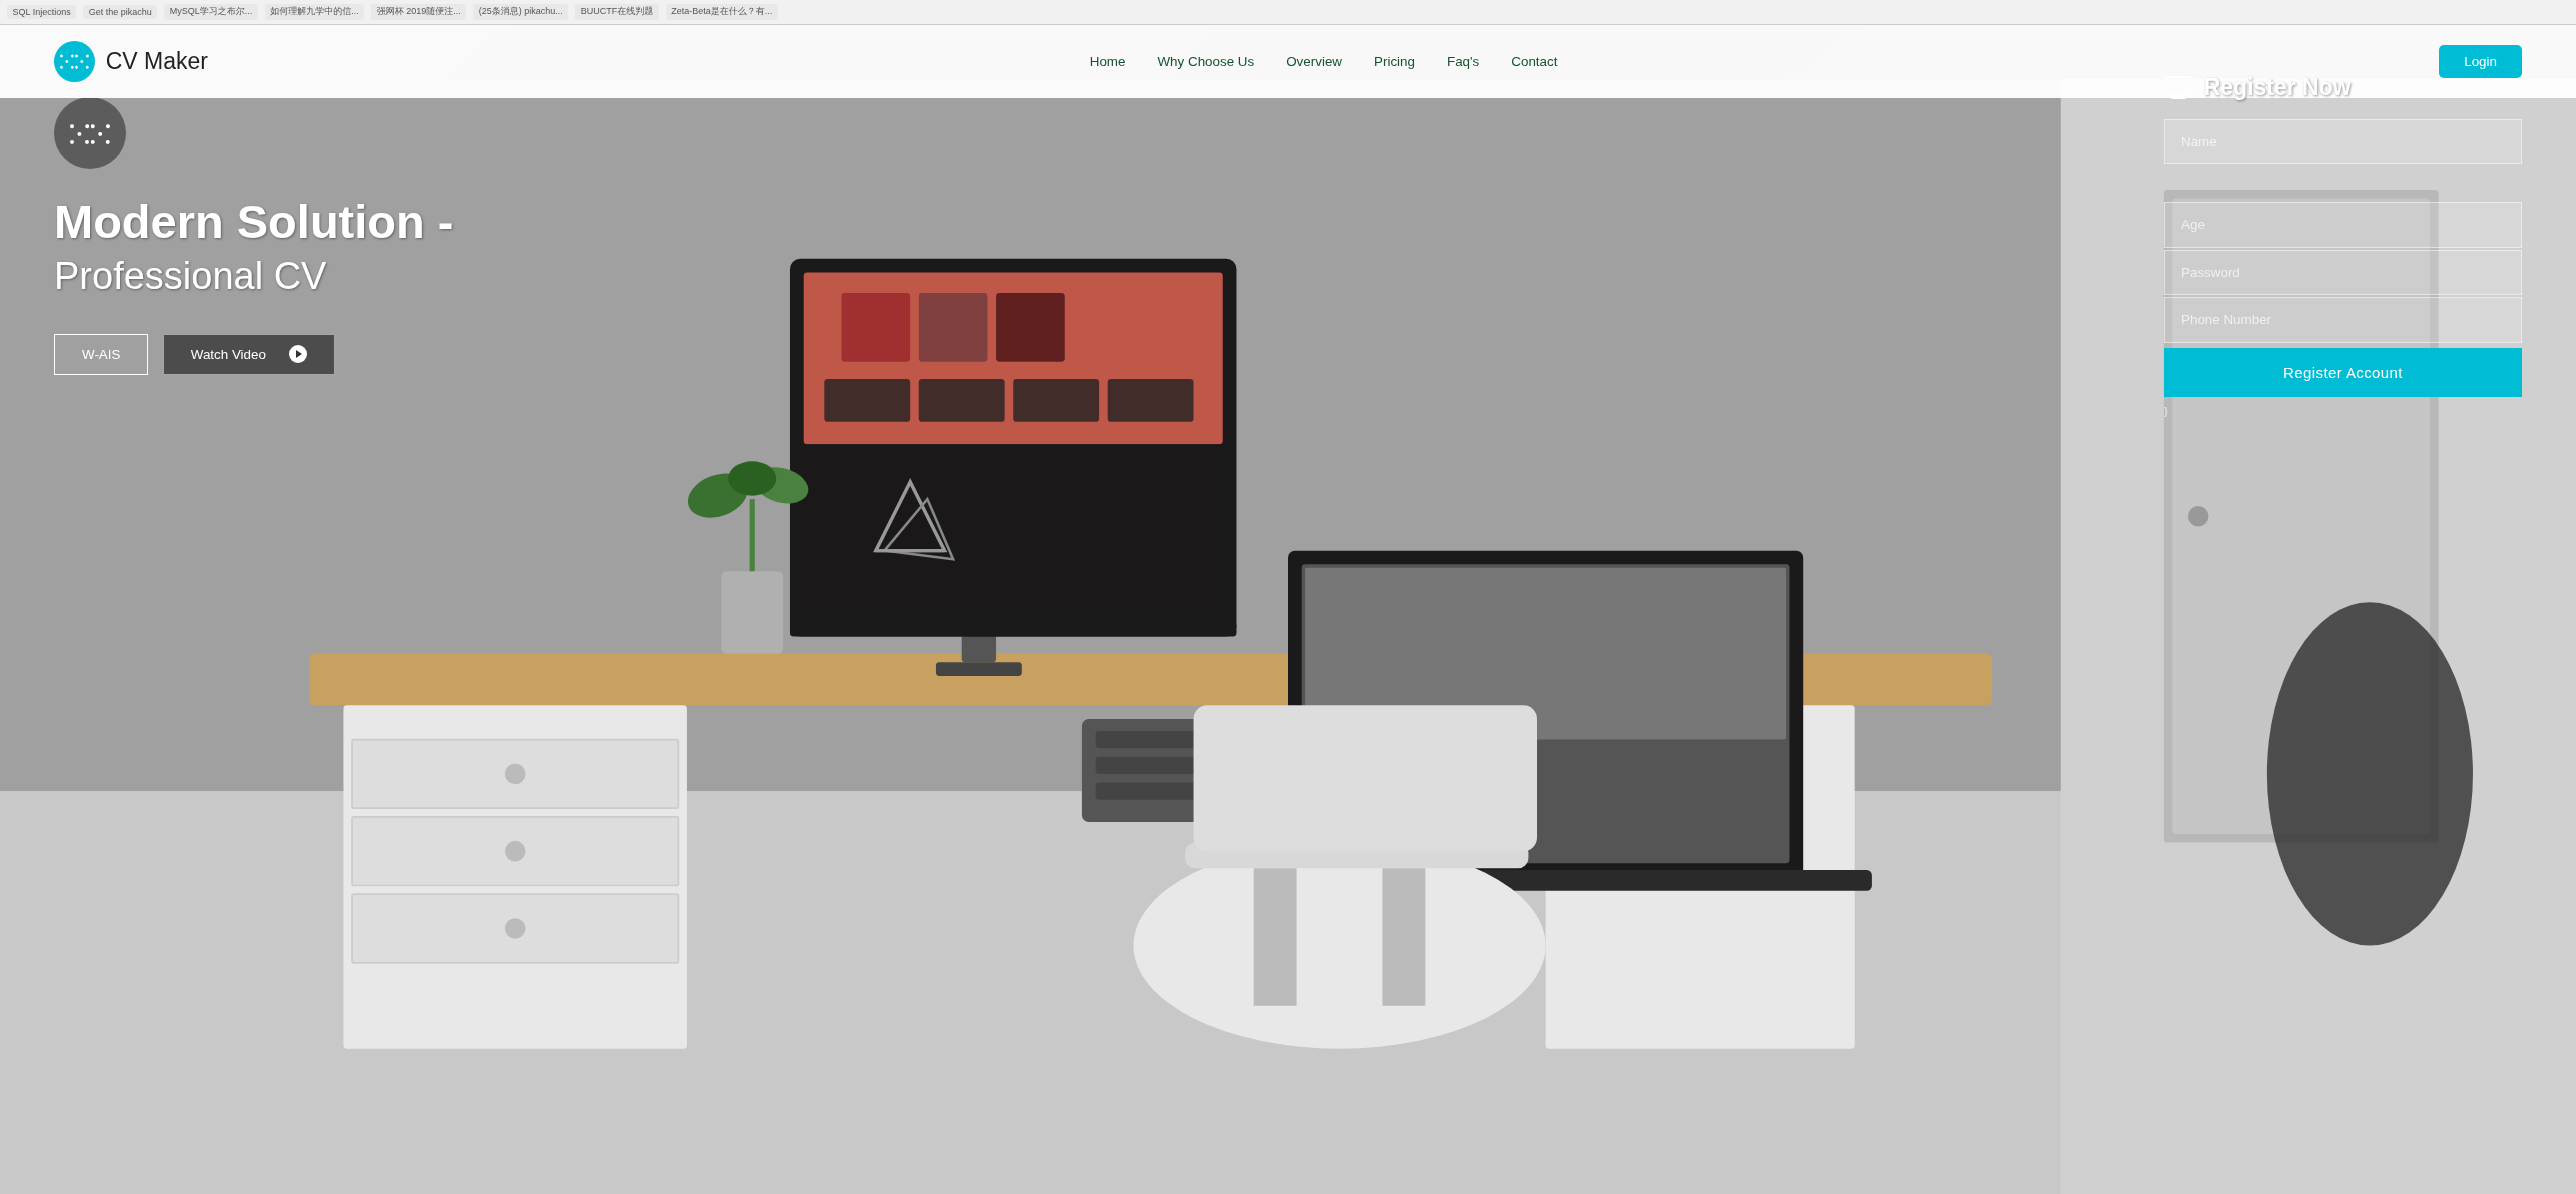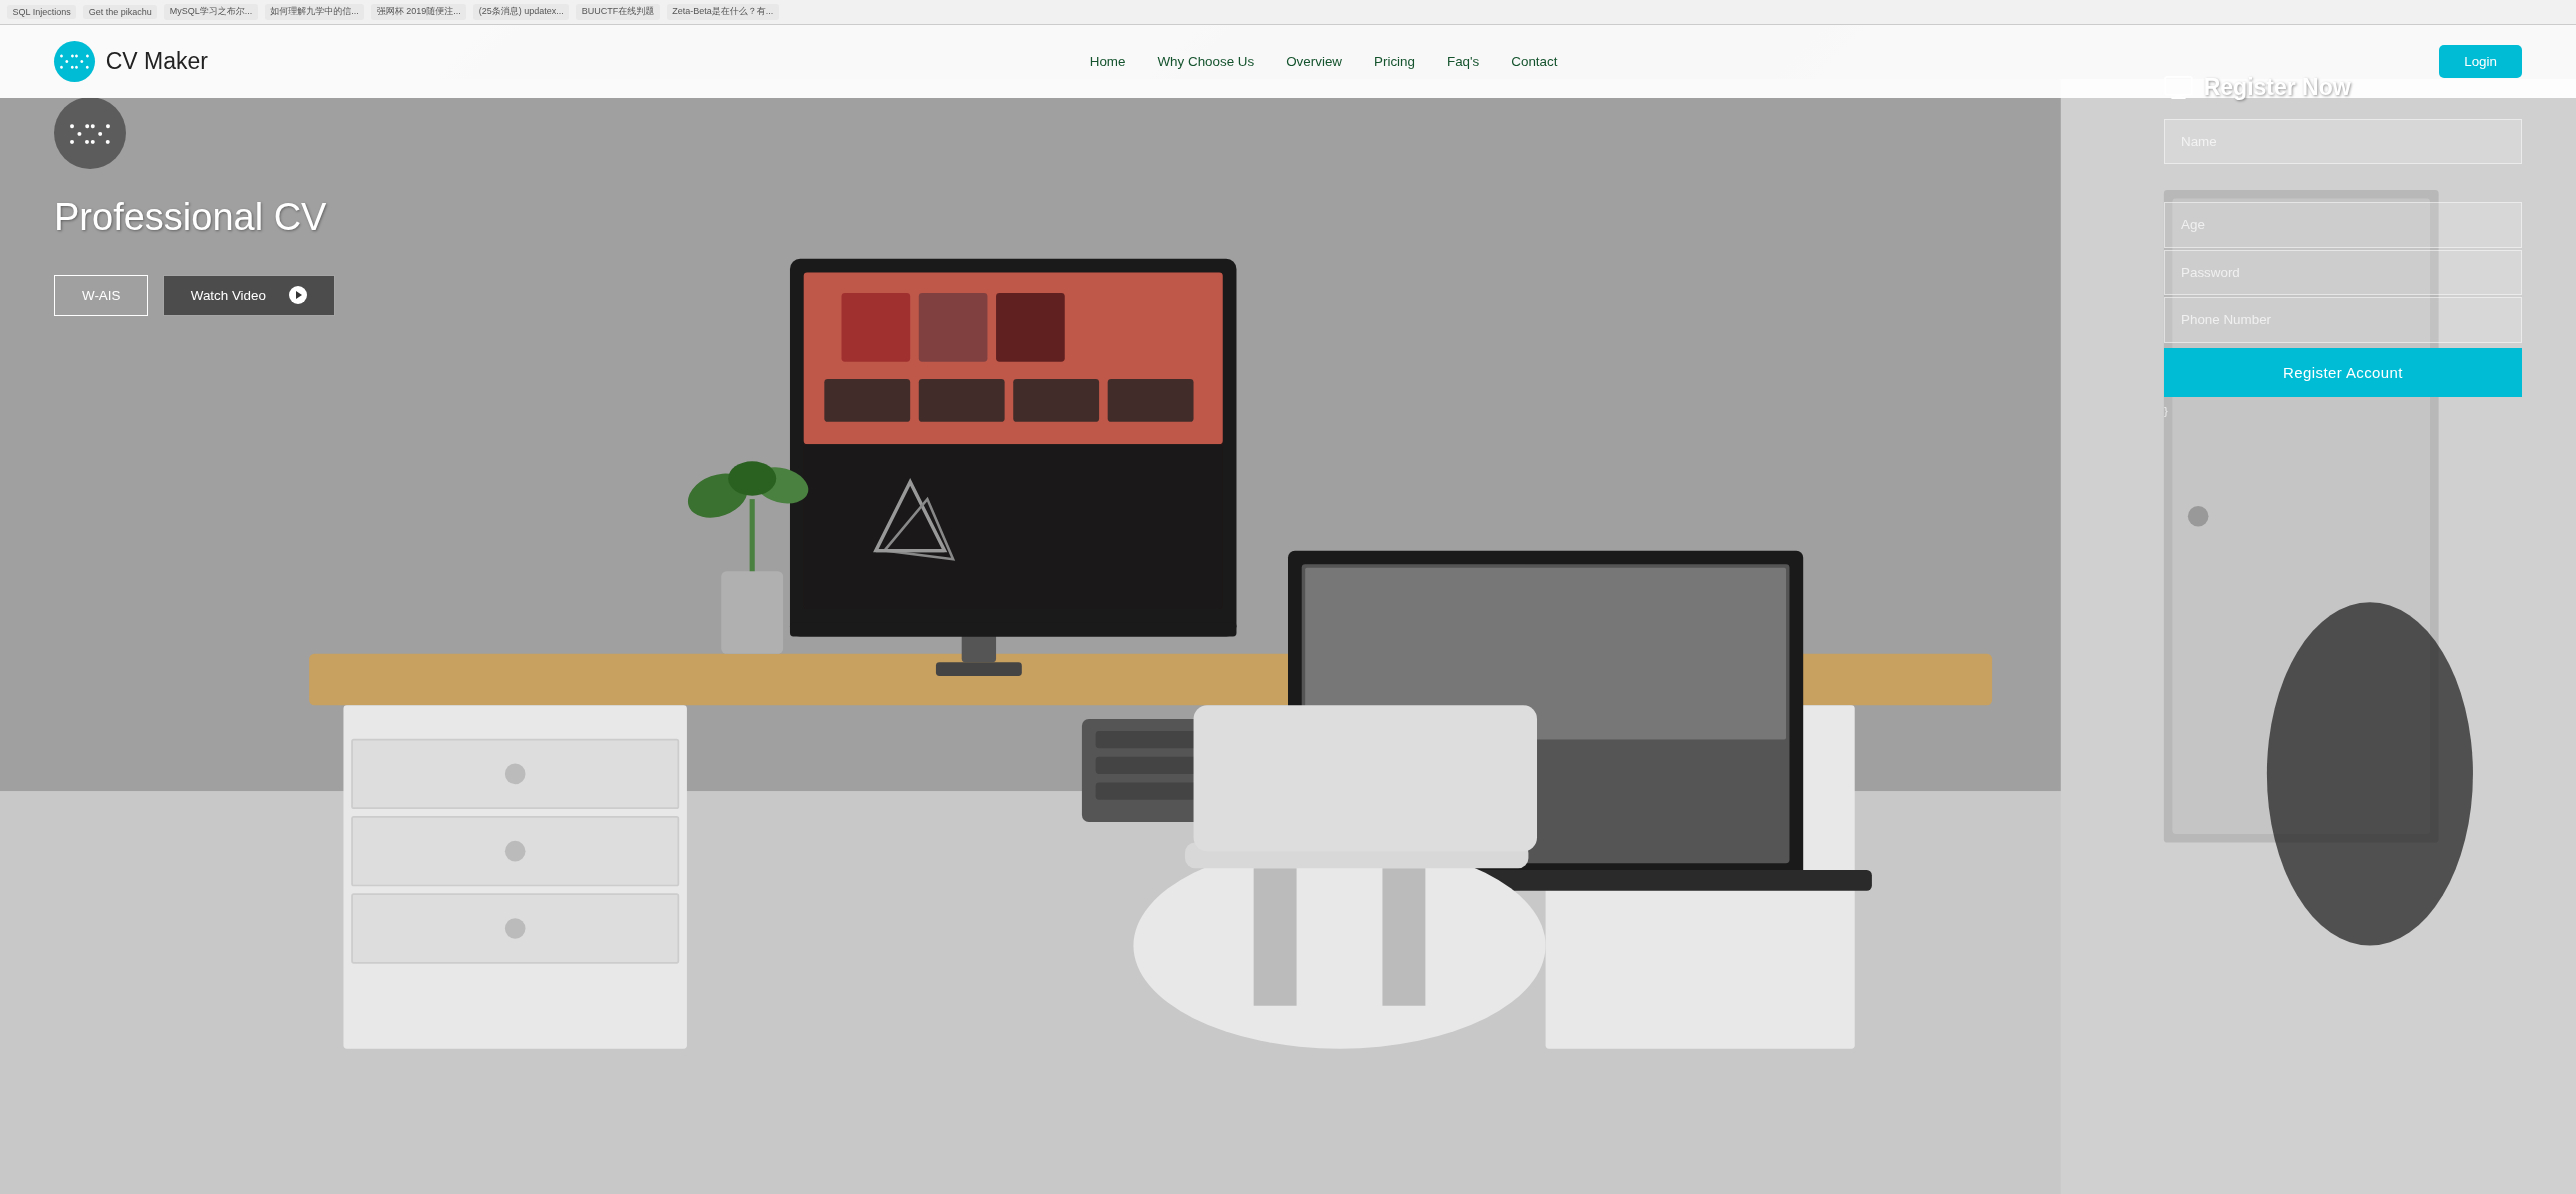--- a/index.html
+++ b/index.html
@@ -258,21 +258,21 @@
   </style>
 </head>
 <body>
 
 <div class="browser-bar">
   <span class="browser-tab">SQL Injections</span>
   <span class="browser-tab">Get the pikachu</span>
   <span class="browser-tab">MySQL学习之布尔...</span>
   <span class="browser-tab">如何理解九学中的信...</span>
   <span class="browser-tab">强网杯 2019随便注...</span>
-  <span class="browser-tab">(25条消息) updatex...</span>
+  <span class="browser-tab">(25条消息) pikachu...</span>
   <span class="browser-tab">BUUCTF在线判题</span>
   <span class="browser-tab">Zeta-Beta是在什么？有...</span>
 </div>
 
 <div class="hero">
 
   <div class="hero-bg"></div>
 
   <div class="desk-scene">
     <svg width="100%" height="100%" viewBox="0 0 1500 680" preserveAspectRatio="xMidYMid slice" xmlns="http://www.w3.org/2000/svg">
@@ -374,20 +374,21 @@
       <li><a href="#">Faq's</a></li>
       <li><a href="#">Contact</a></li>
     </ul>
     <button class="btn-login">Login</button>
   </nav>
 
   <div class="hero-content">
     <div class="hero-icon-circle">
       <span>⁙⁙</span>
     </div>
+    <h1 class="hero-title">Modern Solution -</h1>
     <h2 class="hero-subtitle">Professional CV</h2>
     <div class="hero-buttons">
       <button class="btn-wais">W-AIS</button>
       <button class="btn-watch">
         <span>Watch Video</span>
         <span class="play-icon"></span>
       </button>
     </div>
   </div>
 

